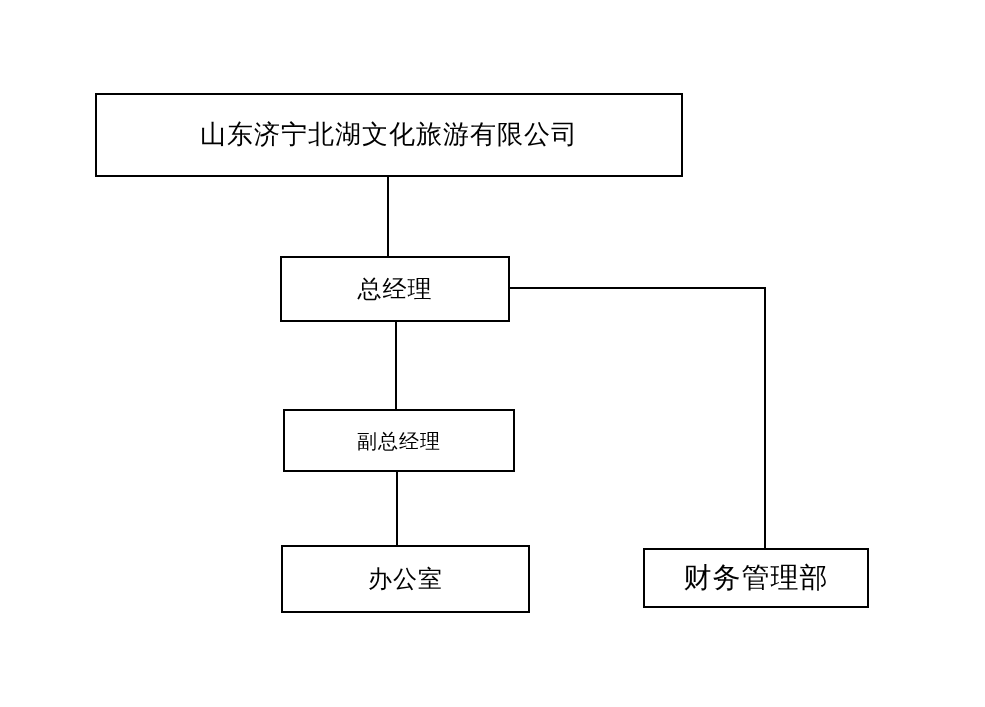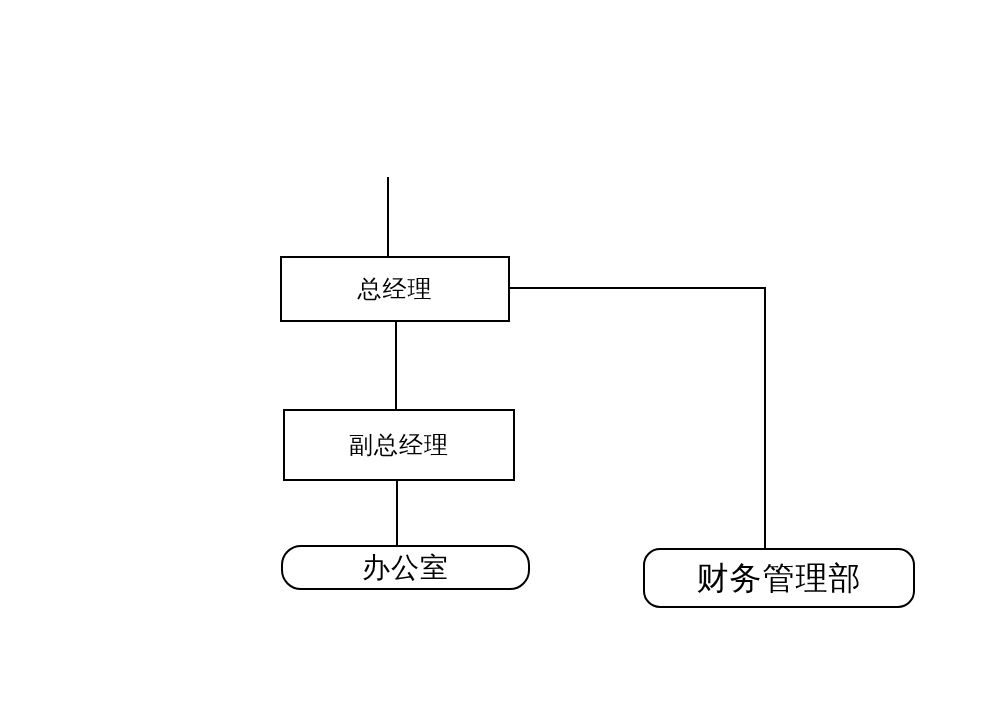--- a/index.html
+++ b/index.html
@@ -43,39 +43,37 @@
     top: 256px;
     width: 230px;
     height: 66px;
     font-size: 24px;
     text-align: center;
   }
   .box-dgm {
     left: 283px;
     top: 409px;
     width: 232px;
-    height: 72px;
-    font-size: 24px;
+    height: 63px;
+    font-size: 20px;
     align-items: center;
   }
   .box-office {
     left: 281px;
     top: 545px;
     width: 249px;
-    height: 45px;
-    font-size: 28px;
-    border-radius: 20px;
+    height: 68px;
+    font-size: 24px;
   }
   .box-finance {
     left: 643px;
     top: 548px;
-    width: 272px;
+    width: 226px;
     height: 60px;
-    font-size: 32px;
-    border-radius: 17px;
+    font-size: 28px;
   }
   .connector {
     position: absolute;
     background: #000000;
   }
   
   .line-company-gm {
     left: 387px;
     top: 177px;
     width: 2px;
@@ -114,20 +112,23 @@
 <body>
 
 <div class="canvas">
 
   <div class="connector line-company-gm"></div>
   <div class="connector line-gm-dgm"></div>
   <div class="connector line-dgm-office"></div>
   <div class="connector line-gm-right"></div>
   <div class="connector line-right-finance"></div>
 
+  <div class="org-box box-company">
+    <span class="label">山东济宁北湖文化旅游有限公司</span>
+  </div>
 
   <div class="org-box box-gm">
     <span class="label">总经理</span>
   </div>
 
   <div class="org-box box-dgm">
     <span class="label">副总经理</span>
   </div>
 
   <div class="org-box box-office">

